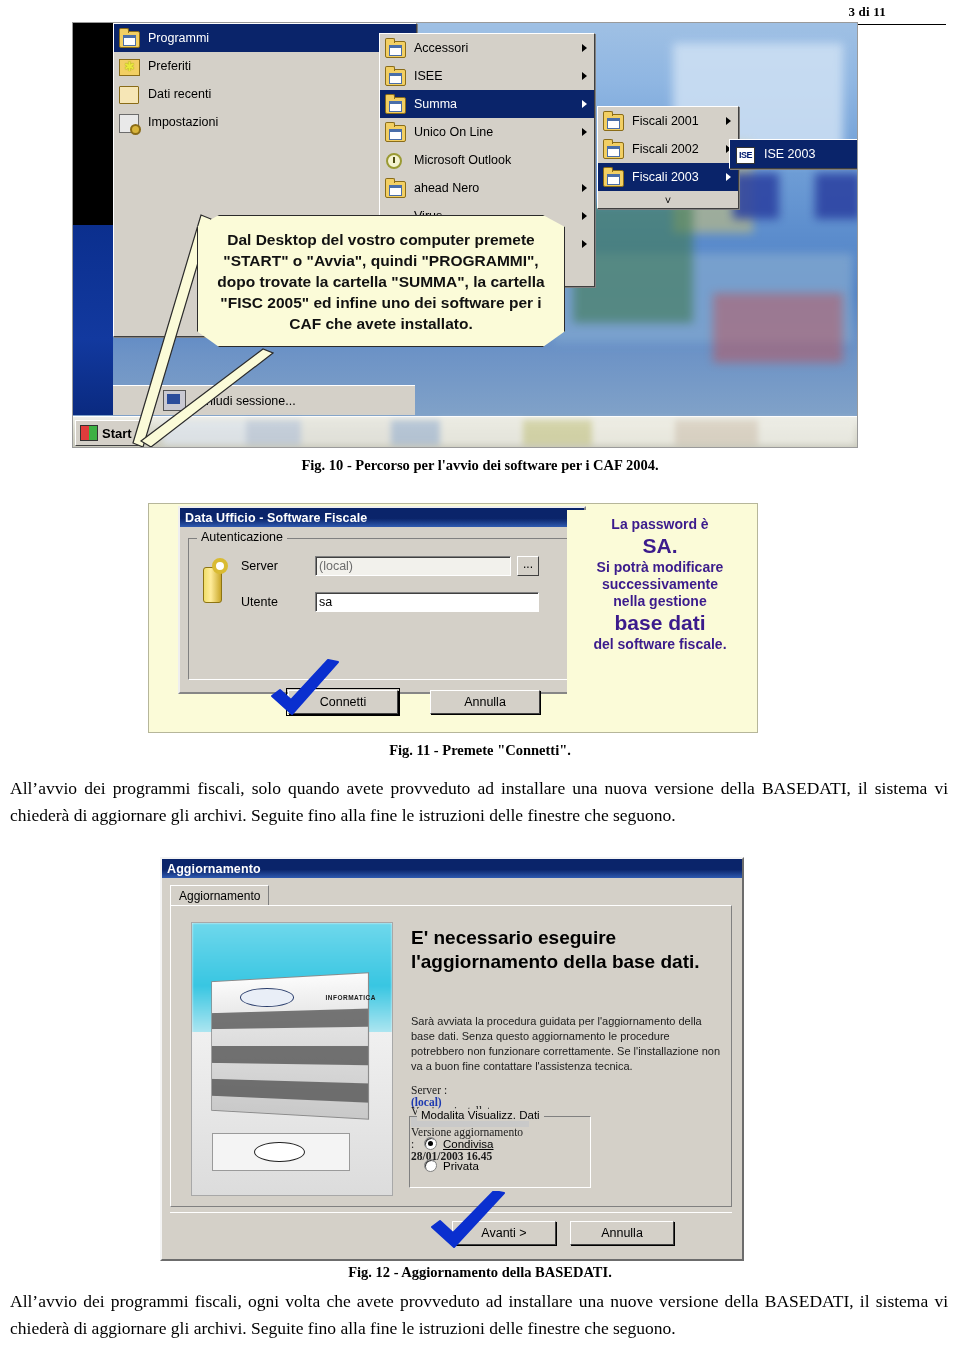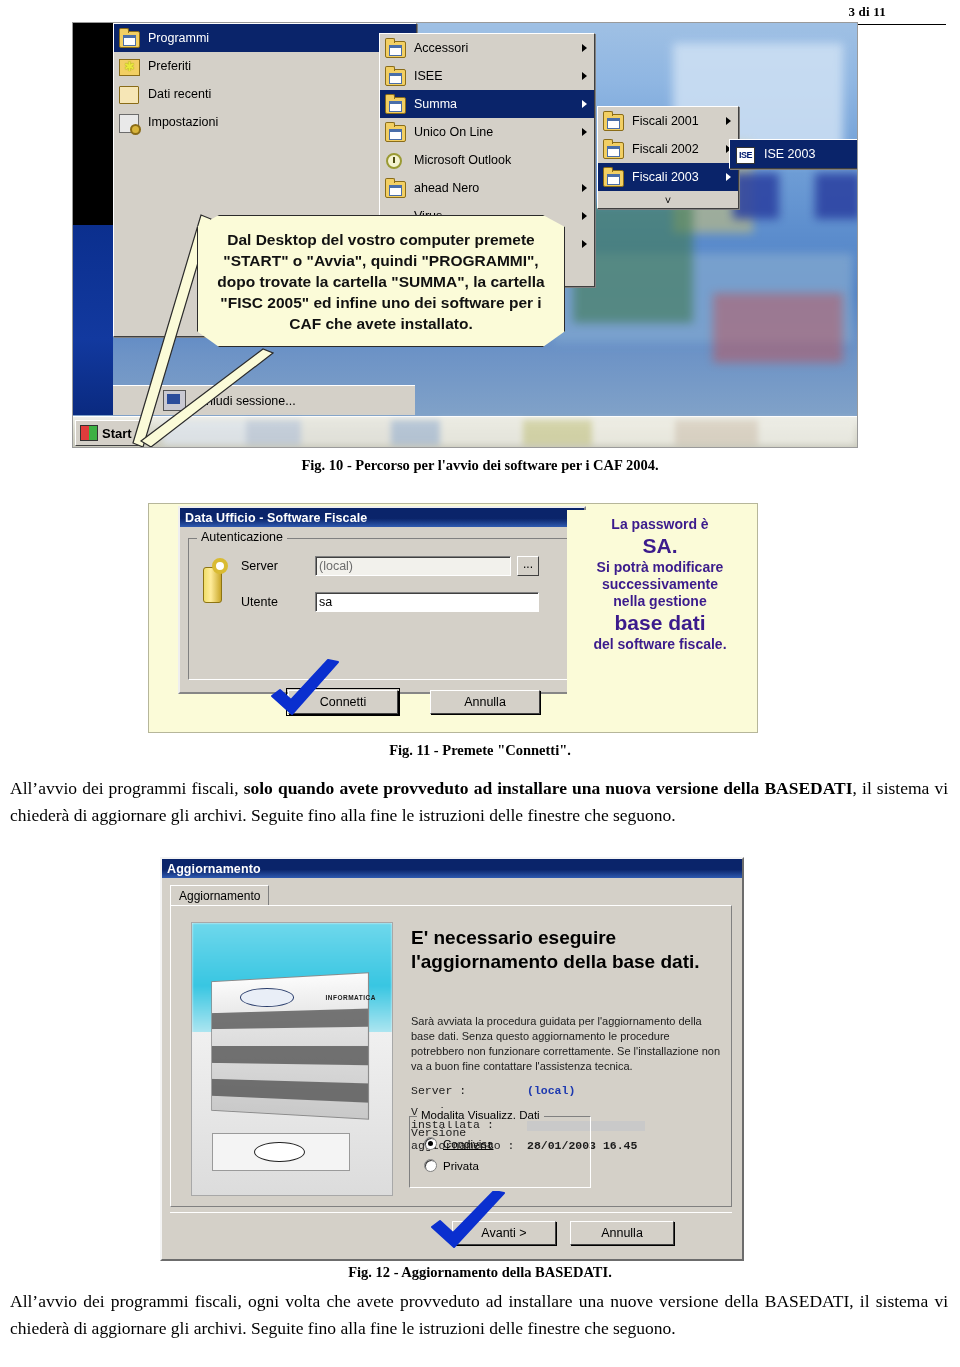--- a/index.html
+++ b/index.html
@@ -351,21 +351,21 @@
   .bodytext {
     position: absolute;
     left: 10px;
     right: 12px;
     font-family: "Liberation Serif", serif;
     font-size: 17.5px;
     line-height: 27px;
     color: #000;
     text-align: justify;
   }
-  .bodytext b { font-weight: bold; margin-top: 24px; }
+  .bodytext b { font-weight: normal; margin-top: 24px; }
 
   
   #fig11 {
     left: 148px;
     top: 503px;
     width: 608px;
     height: 228px;
     background: #fbfbd8;
     border: 1px solid #b6b69a;
   }
@@ -631,26 +631,27 @@
     left: 240px; top: 108px;
     width: 312px;
     font-family: "Liberation Sans", sans-serif;
     font-size: 11px;
     line-height: 15px;
     color: #1c1c1c;
   }
   #fig12 .kvrow {
     position: absolute;
     left: 240px;
-    font-family: Liberation Mono, monospace;
+    font-family: Liberation Serif, serif;
     font-size: 11.5px;
     color: #1c1c1c;
     display: flex;
-    align-items: flex-end;
+    align-items: flex-start;
     width: 312px;
+    flex-direction: column;
   }
   #fig12 .kvrow .k { width: 116px; }
   #fig12 .kvrow .v { font-weight: bold; }
   #fig12 .kvrow .v.link { color: #1d39b0; }
   #fig12 .kvrow .v.blank {
     display: inline-block;
     width: 118px; height: 10px;
     background: #c9c9c9;
   }
   #fig12 .radiogroup {

